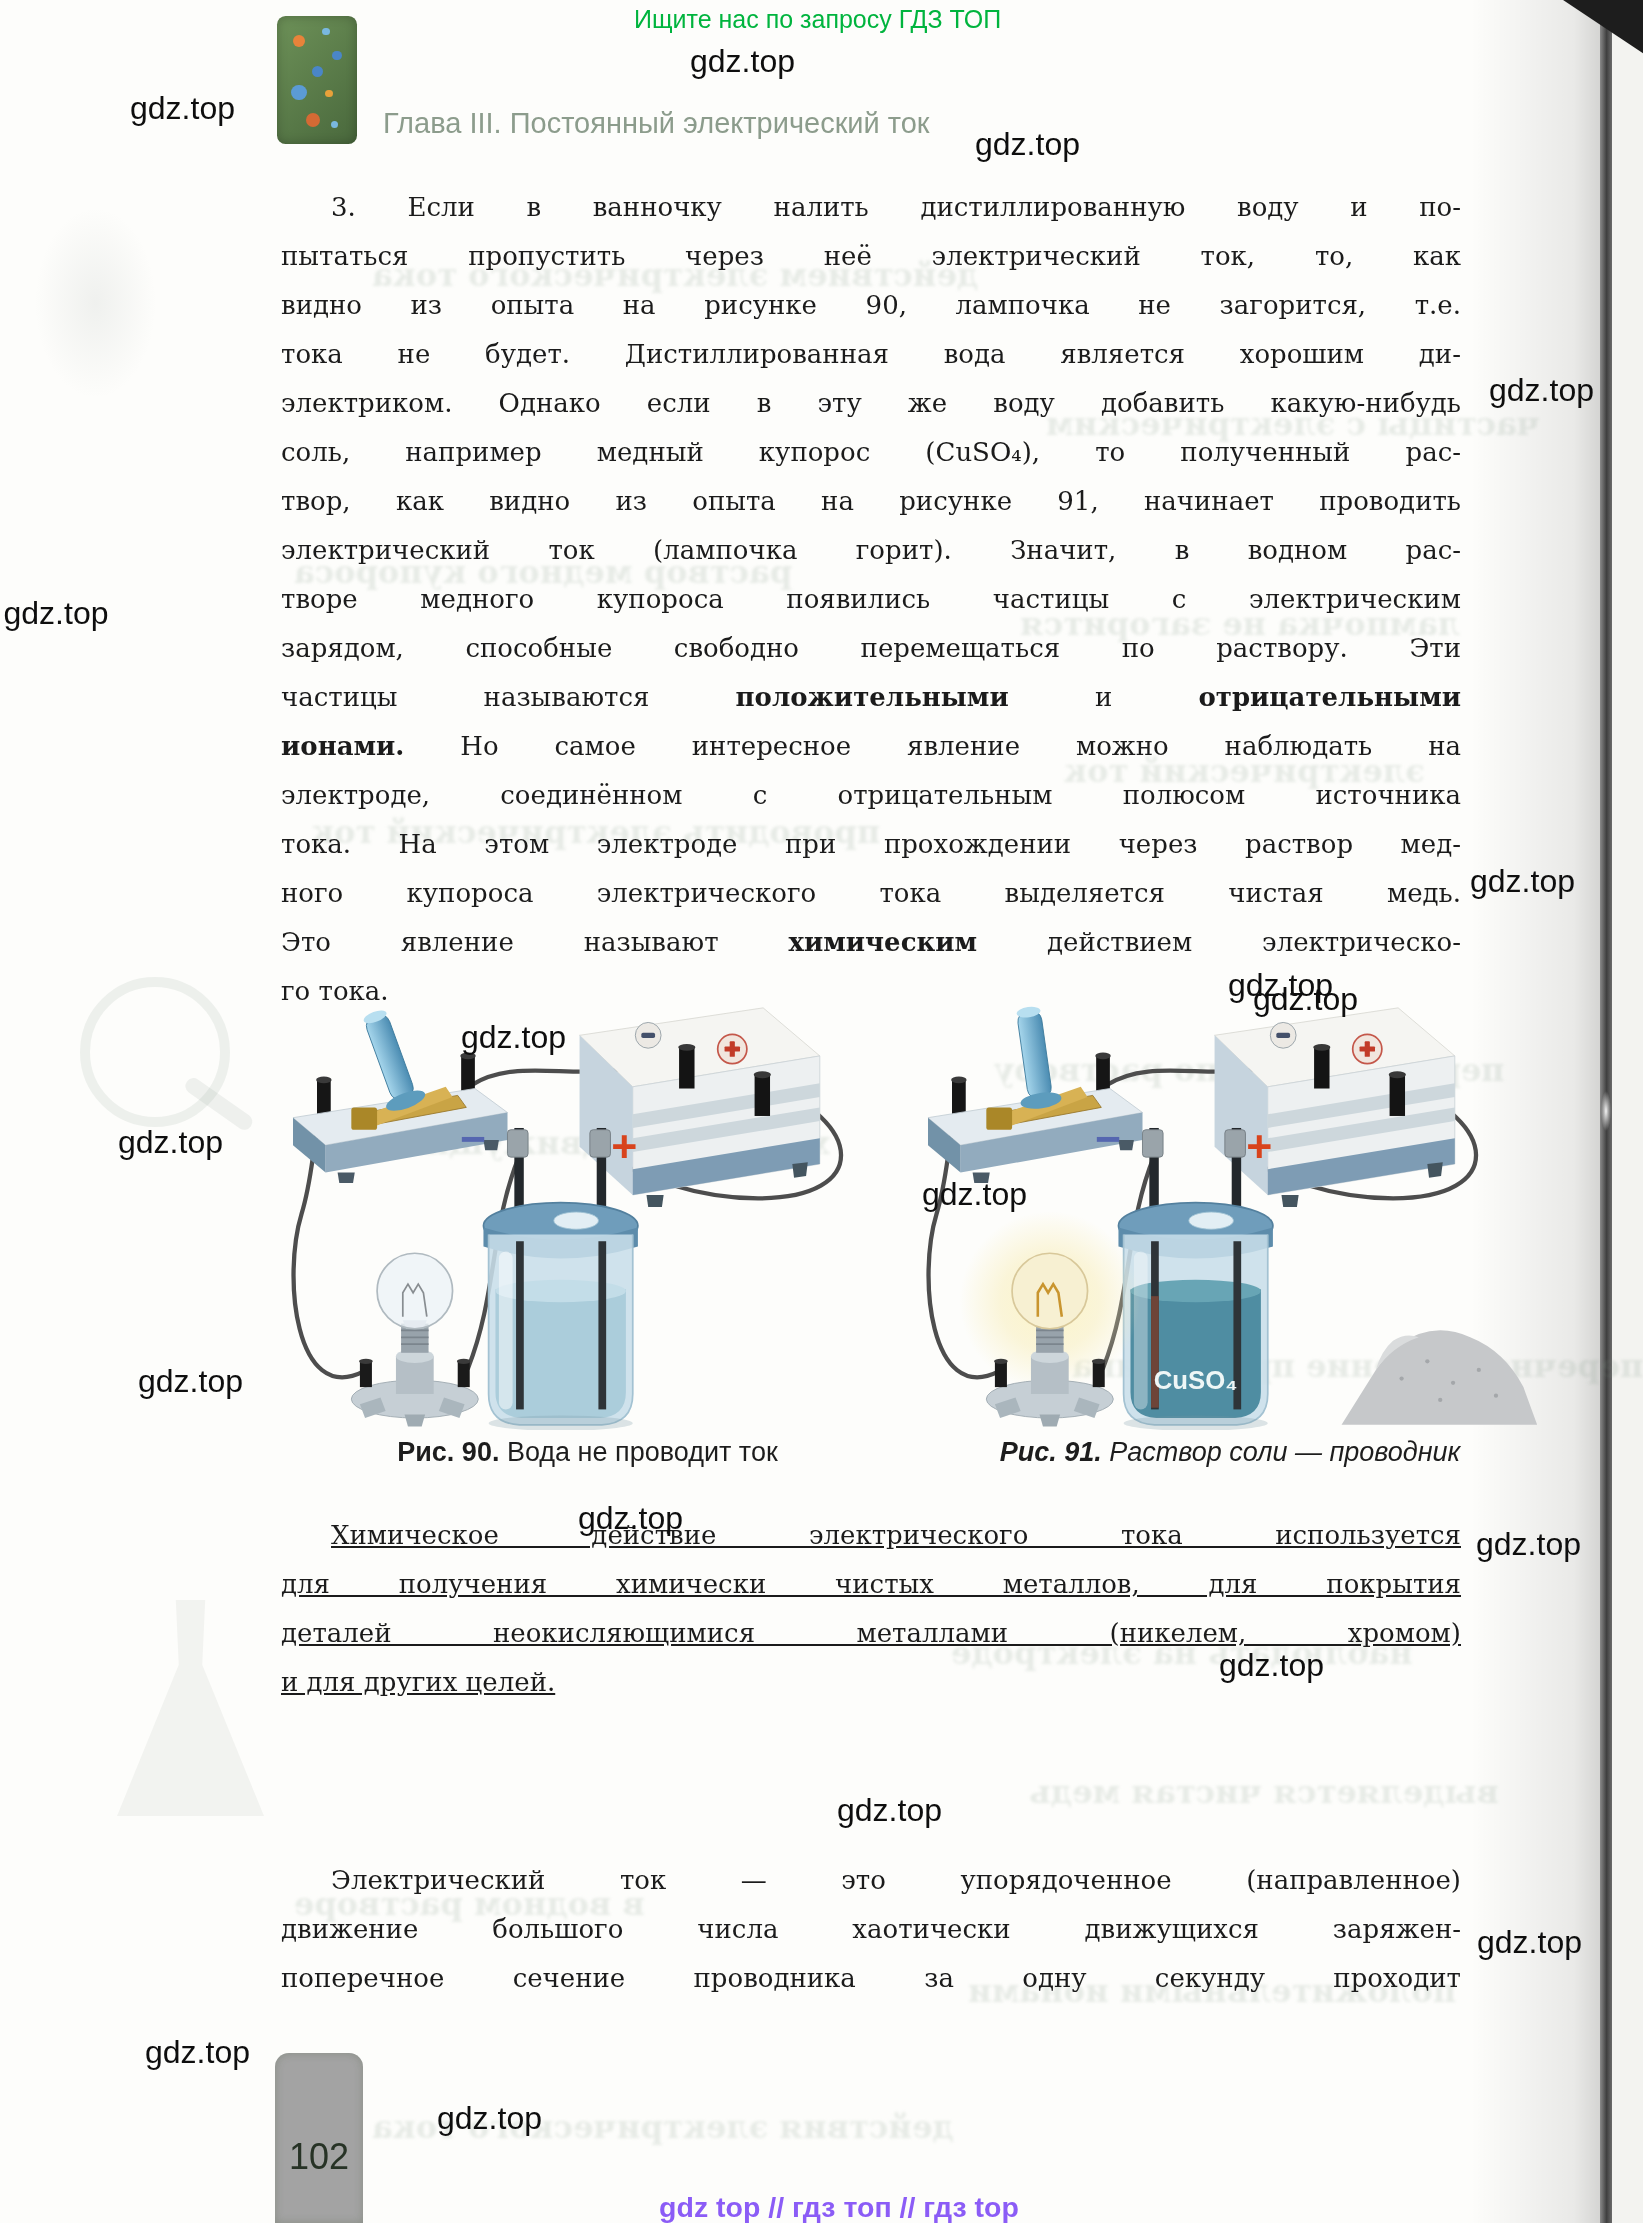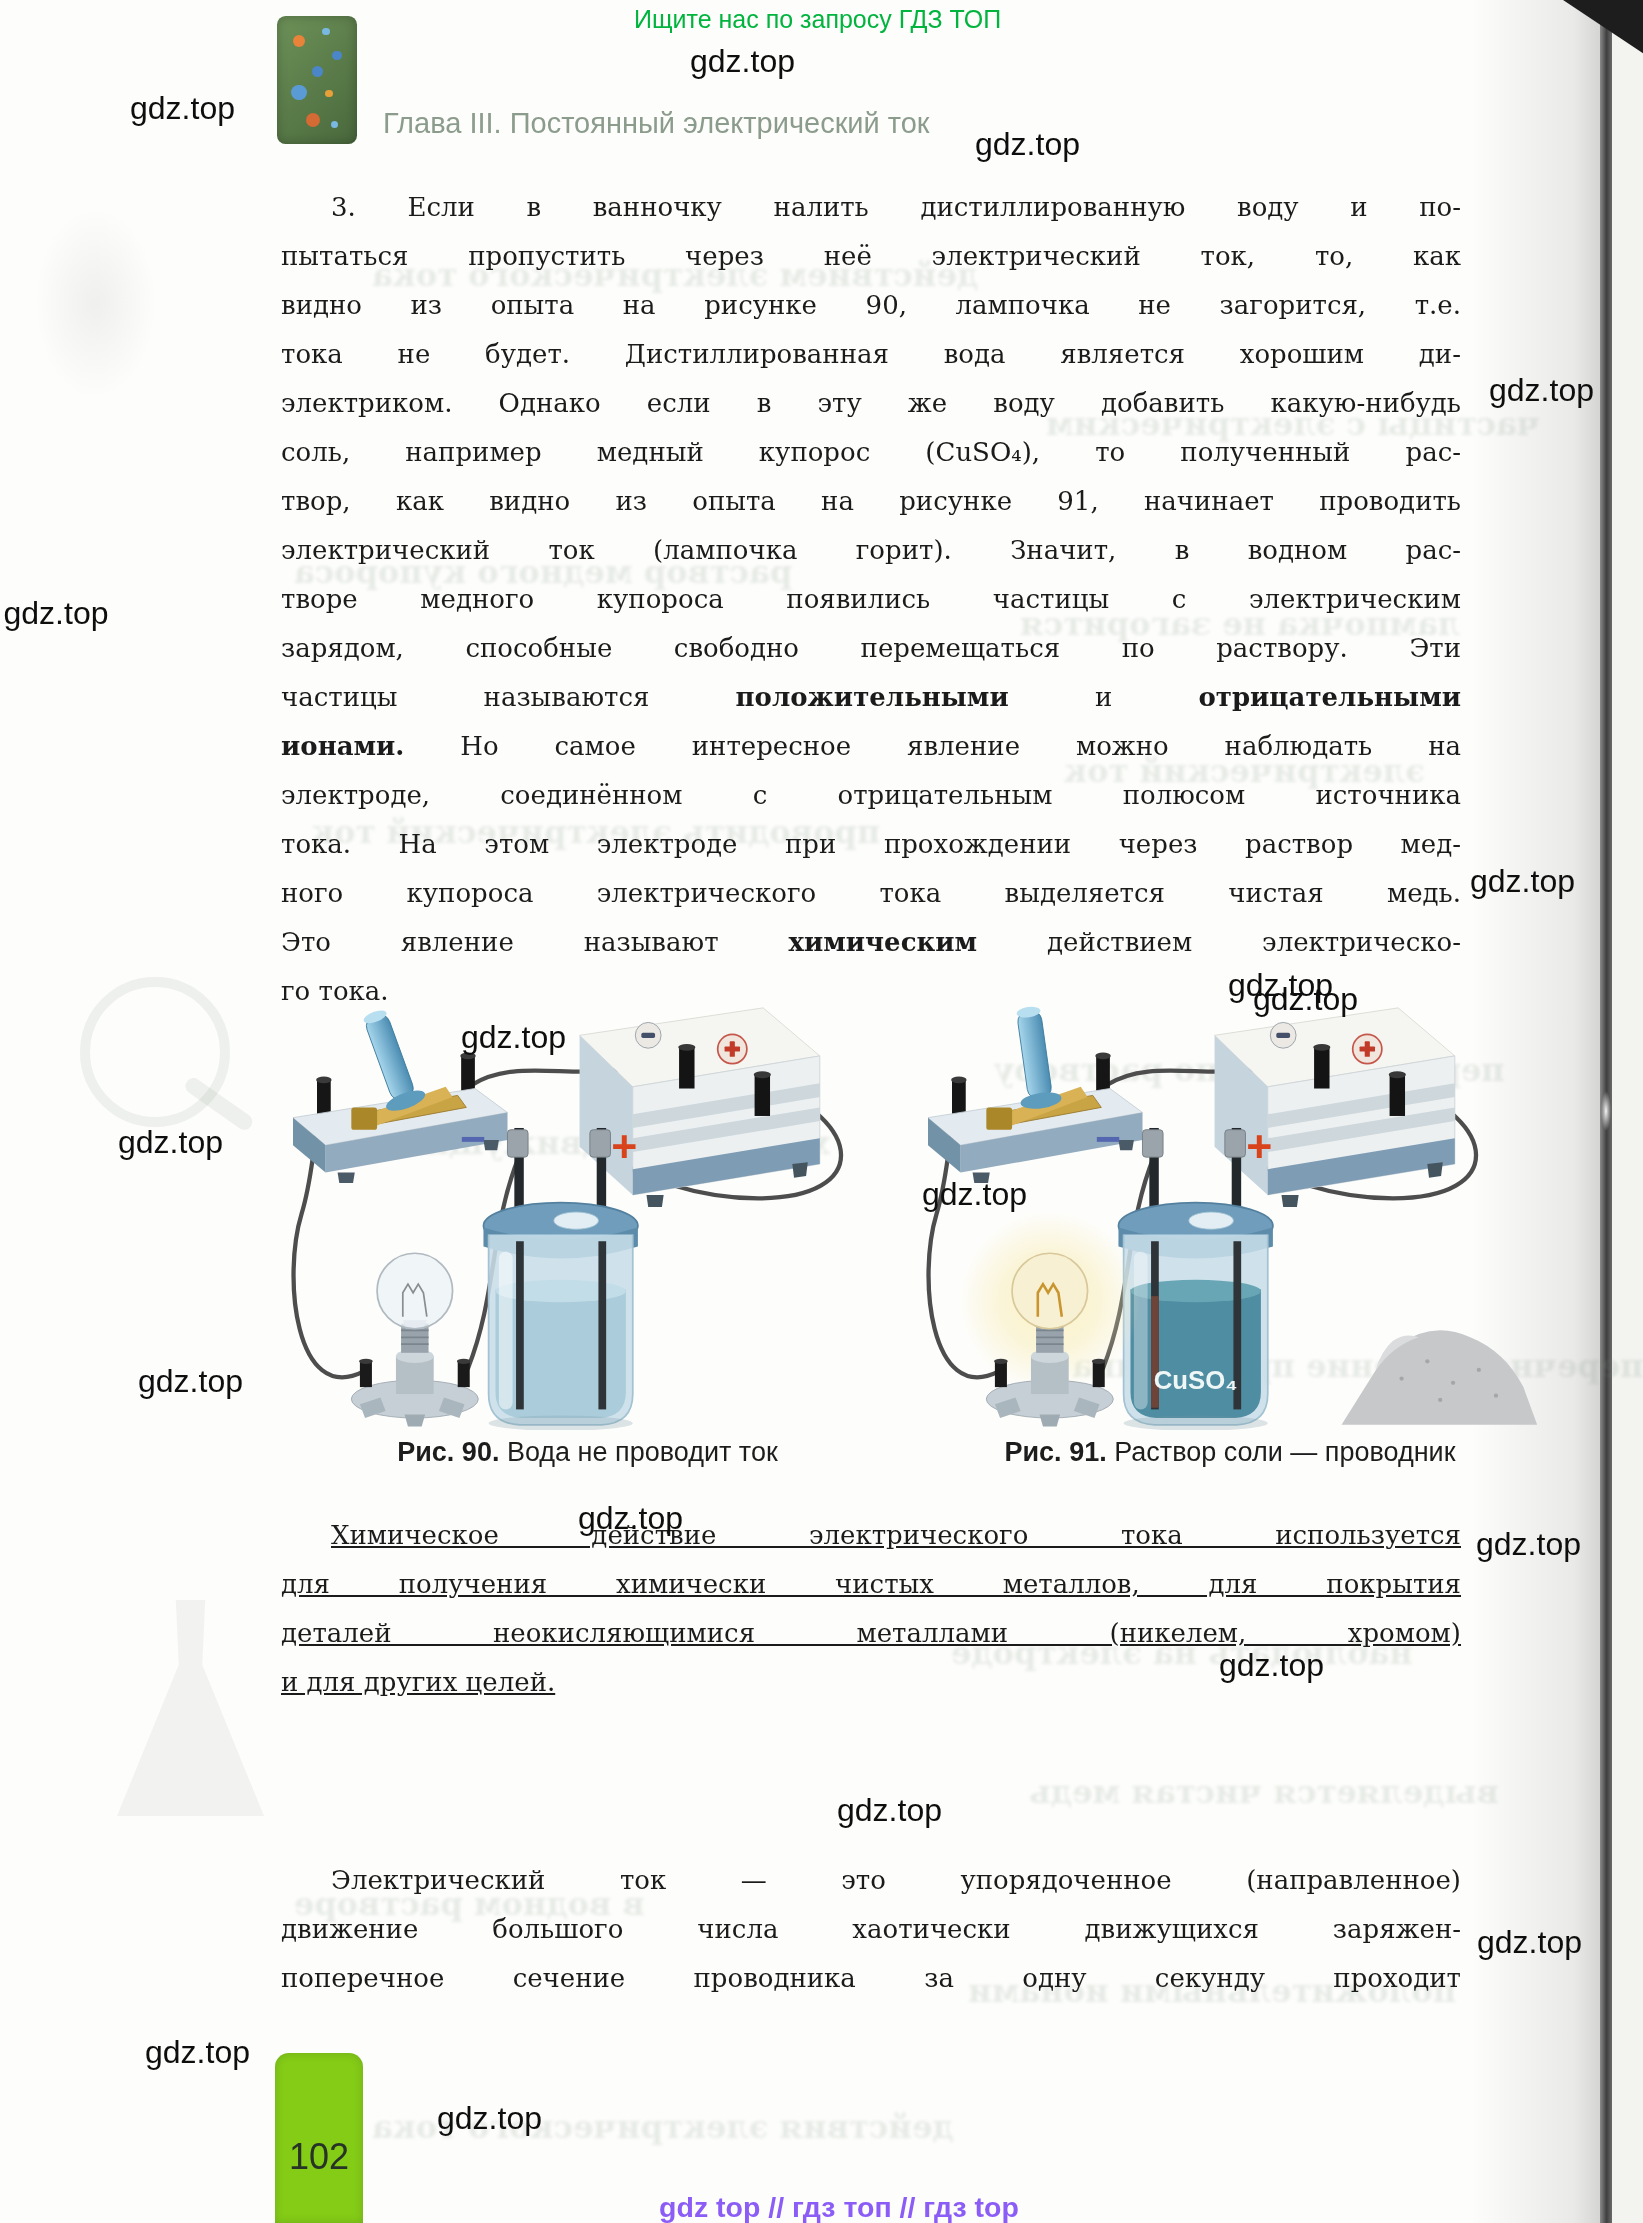--- a/index.html
+++ b/index.html
@@ -36,21 +36,21 @@
   .pline.pl-left{text-align-last:left;}
   .pline.indent{text-indent:50px;}
   .pline b{font-weight:bold;}
   
   .figure{position:absolute; top:1001px; width:640px; height:429px; z-index:2;}
   .caption{position:absolute; top:1437px; font:27px "Liberation Sans",sans-serif; color:#1d1d1d;
     text-align:center; z-index:3;}
   .caption b{font-weight:bold;}
   
   .page-tab{position:absolute; left:275px; top:2053px; width:88px; height:170px;
-    background:#84cc16; border-radius:14px 14px 0 0; box-shadow:inset 0 0 8.6px rgba(60,80,45,0.25);
+    background:#a3a3a3; border-radius:14px 14px 0 0; box-shadow:inset 0 0 8.6px rgba(60,80,45,0.25);
     text-align:center; z-index:3;}
   .page-tab span{display:inline-block; margin-top:83px; font:36px "Liberation Sans",sans-serif; color:#273326;}
   .footer{position:absolute; left:640px; top:2191px; width:398px; text-align:center;
     font:bold 28.5px "Liberation Sans",sans-serif; color:#8b5cf6; z-index:3;}
 </style>
 </head>
 <body>
 
 <div class="page">
 
@@ -334,21 +334,21 @@
           <circle cx="660" cy="430" r="2.5" fill="#a4a7aa"></circle>
         <circle cx="615" cy="465" r="2.5" fill="#a4a7aa"></circle>
           <circle cx="680" cy="460" r="2.5" fill="#a4a7aa"></circle>
       </g>
     </svg>
   </div>
 
   <div class="caption" style="left:259px;width:657px;">
     <b>Рис. 90.</b><span> Вода не проводит ток</span>
   </div>
-  <div class="caption" style="left:908px;width:644px;">
+  <div class="caption" style="left:908px;width:644px;font-style:italic;">
     <b>Рис. 91.</b><span> Раствор соли — проводник</span>
   </div>
 
   <div class="para" style="top:1511px;text-decoration:underline;">
     <div class="pline indent"><span>Химическое действие электрического тока используется</span></div>
     <div class="pline"><span>для получения химически чистых металлов, для покрытия</span></div>
     <div class="pline"><span>деталей неокисляющимися металлами (никелем, хромом)</span></div>
     <div class="pline pl-left"><span>и для других целей.</span></div>
   </div>
 

